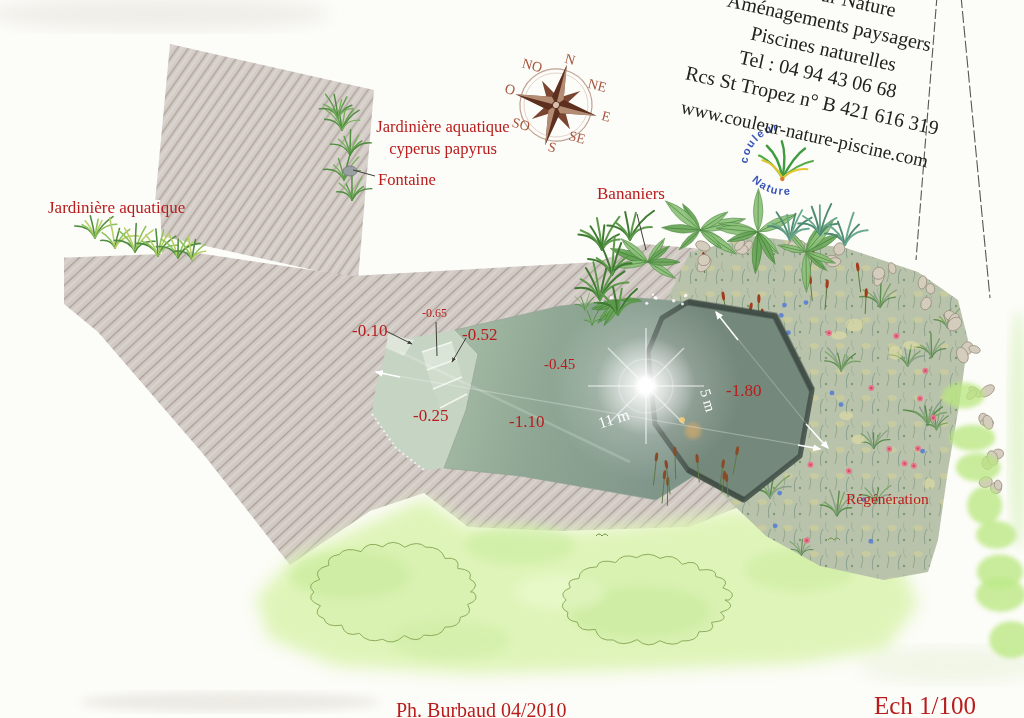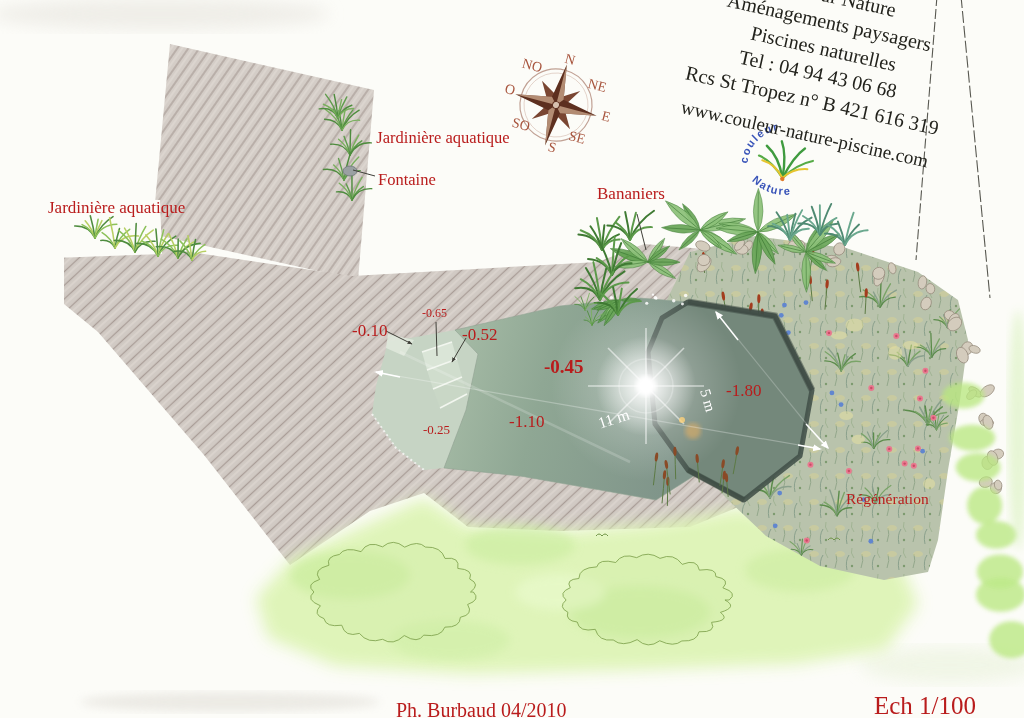--- a/index.html
+++ b/index.html
@@ -924,31 +924,32 @@
 <span class="compass-letter" style="left:577px;top:138px;">SE</span>
 <span class="compass-letter" style="left:552px;top:148px;">S</span>
 <span class="compass-letter" style="left:521px;top:125px;">SO</span>
 <span class="compass-letter" style="left:510px;top:90px;">O</span>
 <span class="compass-letter" style="left:532px;top:66px;">NO</span>
 
 <span class="lbl" style="left:48px;top:198px;font-size:17px;">Jardinière aquatique</span>
 
 <div class="lbl ctr" style="left:443px;top:138px;font-size:16.5px;text-align:center;line-height:1.35;">
   <div>Jardinière aquatique</div>
+  <div>cyperus papyrus</div>
 </div>
 
 <span class="lbl" style="left:378px;top:170px;font-size:16.5px;">Fontaine</span>
 <span class="lbl" style="left:597px;top:184px;font-size:17px;">Bananiers</span>
 <span class="lbl" style="left:846px;top:490px;font-size:15.5px;">Régénération</span>
 
 <span class="lbl" style="left:352px;top:321px;font-size:17px;">-0.10</span>
 <span class="lbl" style="left:422px;top:306px;font-size:12px;">-0.65</span>
 <span class="lbl" style="left:462px;top:325px;font-size:17px;">-0.52</span>
-<span class="lbl" style="left:544px;top:356px;font-size:19px;font-weight:bold;">-0.45</span>
-<span class="lbl" style="left:423px;top:406px;font-size:13px;margin-top:16px;">-0.25</span>
+<span class="lbl" style="left:544px;top:356px;font-size:15px;">-0.45</span>
+<span class="lbl" style="left:413px;top:406px;font-size:17px;">-0.25</span>
 <span class="lbl" style="left:509px;top:412px;font-size:17px;">-1.10</span>
 <span class="lbl" style="left:726px;top:381px;font-size:17px;">-1.80</span>
 
 <span class="lblw" style="left:598px;top:410px;font-size:16px;transform:rotate(-18deg);">11 m</span>
 <span class="lblw" style="left:696px;top:392px;font-size:15px;transform:rotate(74deg);">5 m</span>
 
 <span class="lbl" style="left:396px;top:699px;font-size:20px;">Ph. Burbaud 04/2010</span>
 <span class="lbl" style="left:874px;top:692px;font-size:25px;text-align:center;">Ech 1/100</span>
 
 </div>

